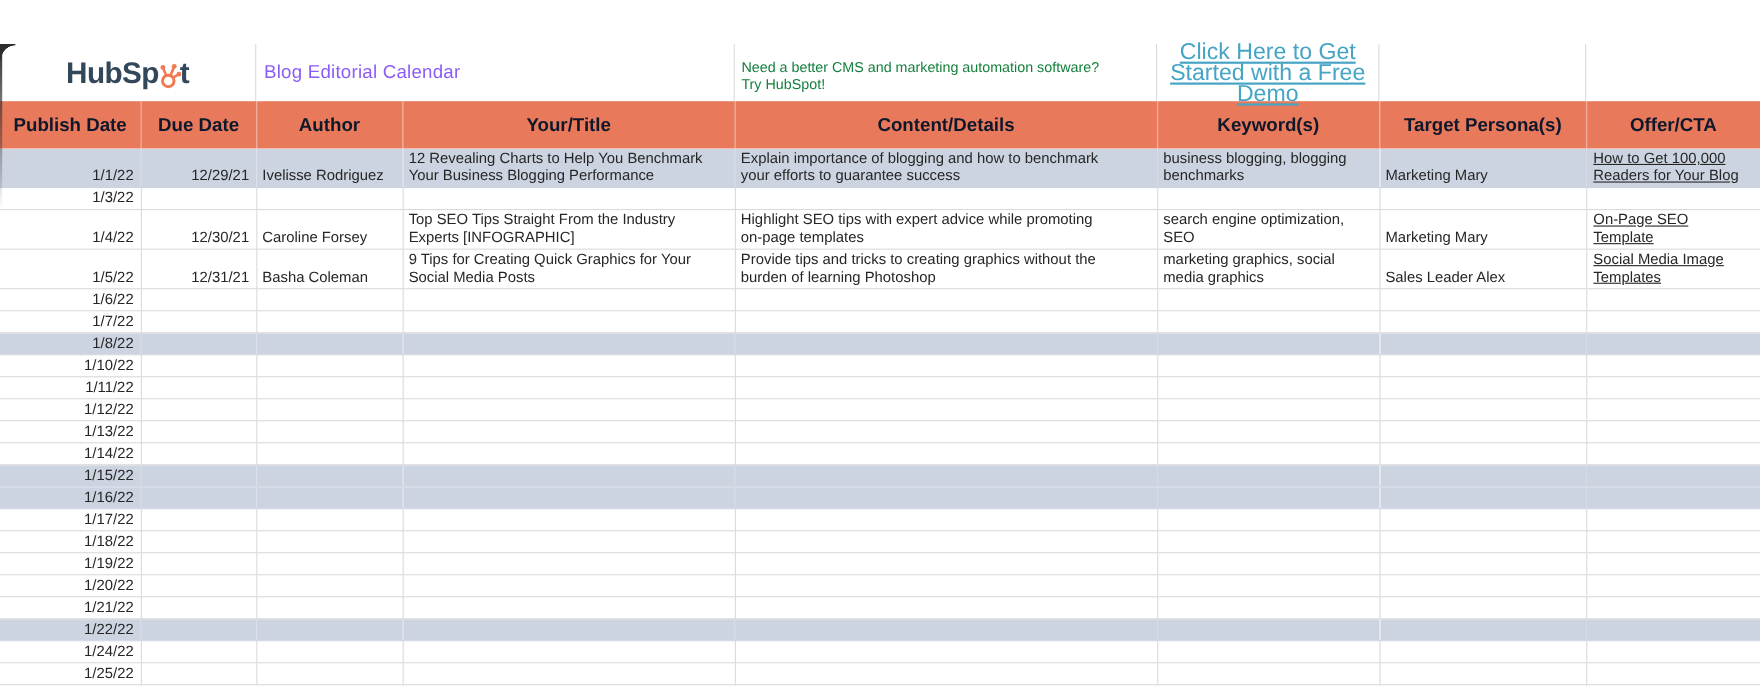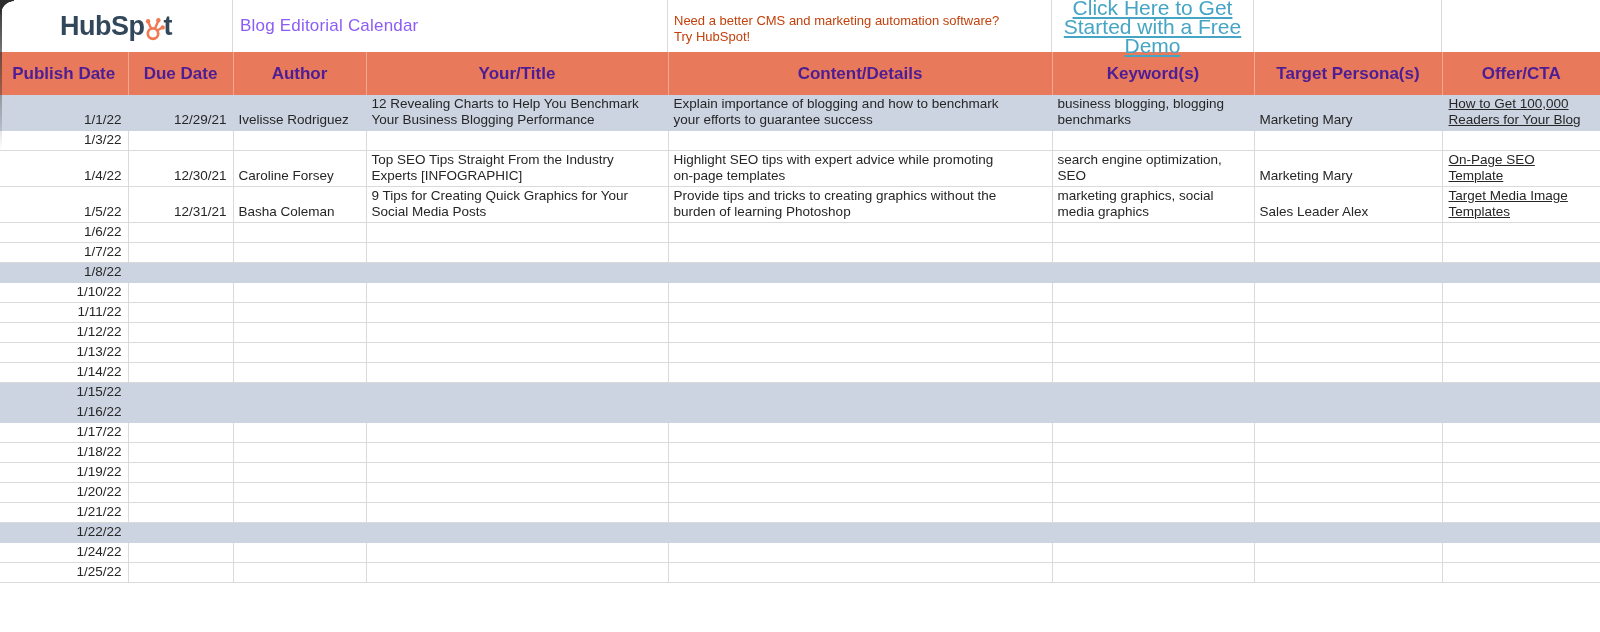--- a/index.html
+++ b/index.html
@@ -10,45 +10,45 @@
     --logo-navy:#33475B;
     --logo-orange:#F07A53;
     --text:#262626;
   }
   *{box-sizing:border-box;margin:0;padding:0;}
   html,body{width:1600px;height:632px;overflow:hidden;background:#fff;
     font-family:"Liberation Sans",sans-serif;color:var(--text);}
   .sheet{position:relative;width:1600px;height:632px;}
 
   
-  .topband{display:flex;height:52px;background:#fff;}
+  .topband{display:flex;height:52px;background:#fff;margin-top:40px;}
   .tb-cell{border-right:1px solid var(--grid);height:100%;display:flex;}
   .tb-cell.last{border-right:none;}
   .tb-logo{width:233px;align-items:center;justify-content:center;}
   .tb-title{width:435px;align-items:center;padding-left:7px;}
   .tb-promo{width:384px;flex-direction:column;justify-content:flex-end;
-    padding:0 4px 7px 6px;font-size:13px;line-height:16px;color:#c2410c;}
+    padding:0 4px 7px 6px;font-size:13px;line-height:16px;color:#15803d;}
   .tb-link{width:202px;align-items:center;justify-content:center;text-align:center;}
   .tb-empty1{width:188px;}
   .tb-empty2{width:158px;}
 
   .logo{font-size:27px;font-weight:bold;color:var(--logo-navy);
     letter-spacing:-0.5px;display:flex;align-items:center;}
   .sprocket{color:var(--logo-orange);margin:0 -1px -6px -1px;}
   .title{font-size:17px;color:#8b5cf6;letter-spacing:0.2px;white-space:nowrap;}
   .cta-link{color:var(--link);font-size:21px;line-height:19px;
     text-decoration:underline;cursor:pointer;display:inline-block;max-width:190px;}
 
   
   table{border-collapse:collapse;table-layout:fixed;width:1600px;}
   col.c1{width:128px}col.c2{width:105px}col.c3{width:133px}col.c4{width:302px}
   col.c5{width:384px}col.c6{width:202px}col.c7{width:188px}col.c8{width:158px}
 
   thead tr{height:43px;}
-  th{background:var(--accent);color:#4c1d95;font-size:17px;font-weight:bold;
+  th{background:var(--accent);color:#0f172a;font-size:17px;font-weight:bold;
      text-align:center;vertical-align:middle;
      border-right:1px solid rgba(255,255,255,0.35);}
   th:last-child{border-right:none;}
 
   tbody tr{height:19.4px;}
   td{border-right:1px solid var(--grid);border-bottom:1px solid var(--grid);
      vertical-align:bottom;font-size:13.5px;line-height:16px;color:var(--text);
      padding:1px 4px 2px 5px;overflow:hidden;}
   td.c-publish,td.c-due{text-align:right;padding-right:6px;white-space:nowrap;}
   td.c-topic{padding-right:14px;}
@@ -166,21 +166,21 @@
     </tr>
         <tr>
       <td class="c-publish">1/5/22</td>
       <td class="c-due">12/31/21</td>
       <td class="c-author">Basha Coleman</td>
       <td class="c-topic">9 Tips for Creating Quick Graphics for Your Social Media Posts</td>
       <td class="c-content">Provide tips and tricks to creating graphics without the burden of learning Photoshop</td>
       <td class="c-keywords">marketing graphics, social media graphics</td>
       <td class="c-persona">Sales Leader Alex</td>
       <td class="c-offer">
-        <span class="offer-link">Target Media Image Templates</span>
+        <span class="offer-link">Social Media Image Templates</span>
       </td>
     </tr>
         <tr>
       <td class="c-publish">1/6/22</td>
       <td class="c-due"></td>
       <td class="c-author"></td>
       <td class="c-topic"></td>
       <td class="c-content"></td>
       <td class="c-keywords"></td>
       <td class="c-persona"></td>

